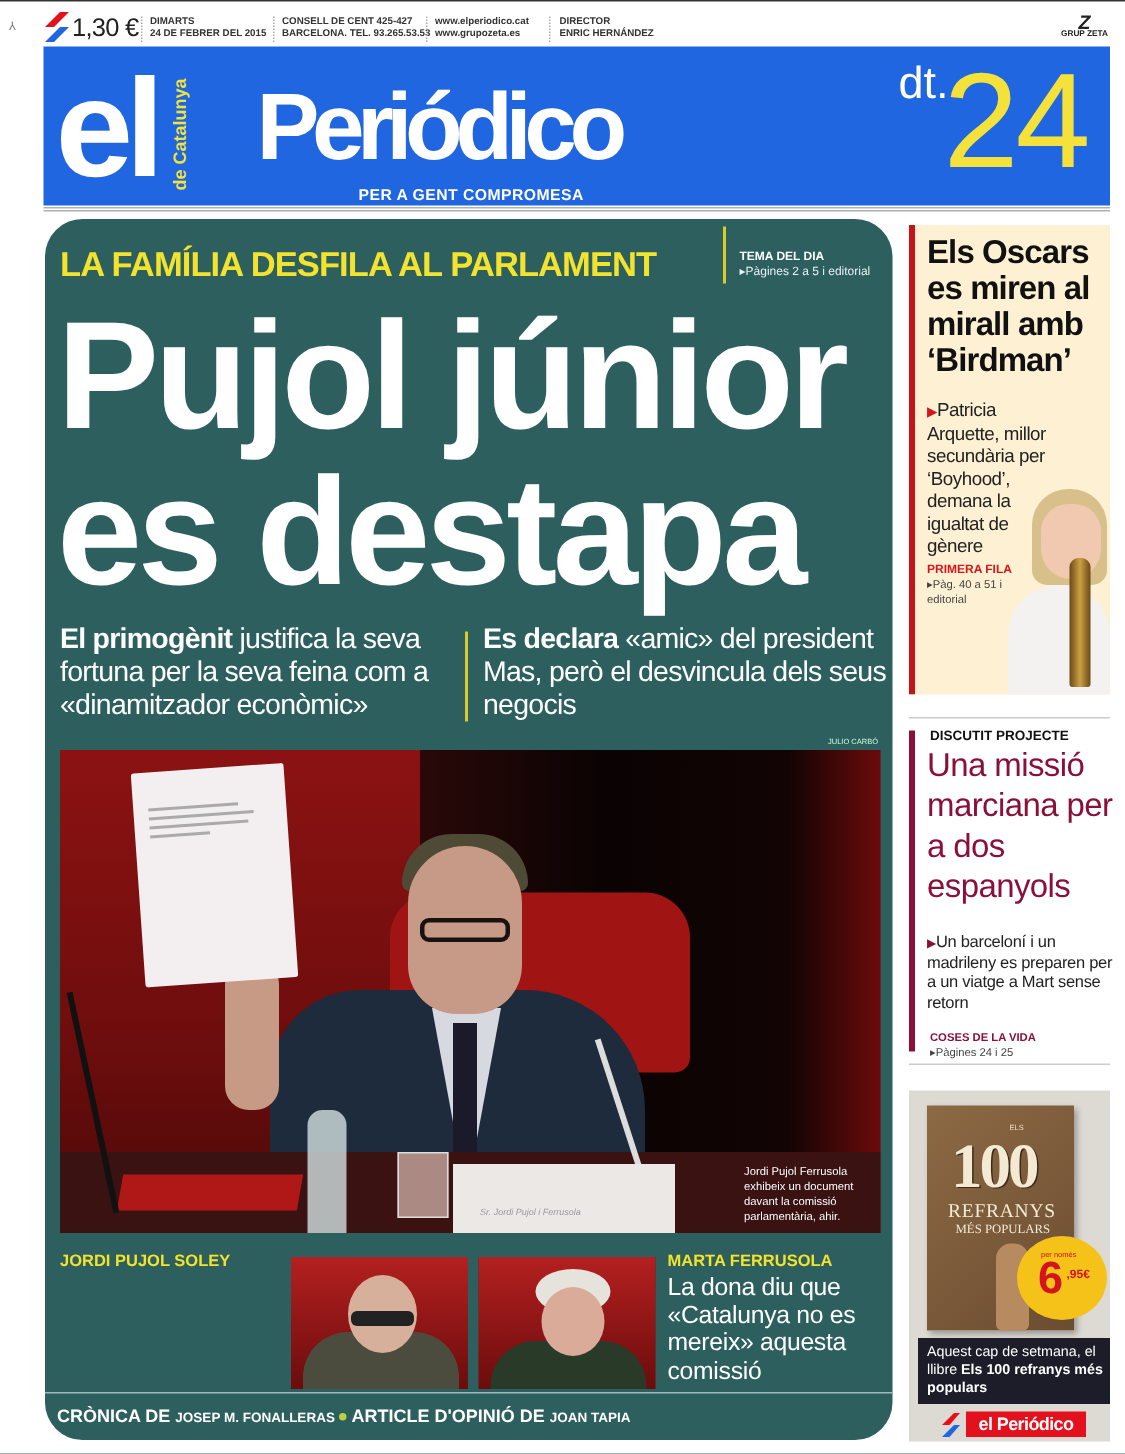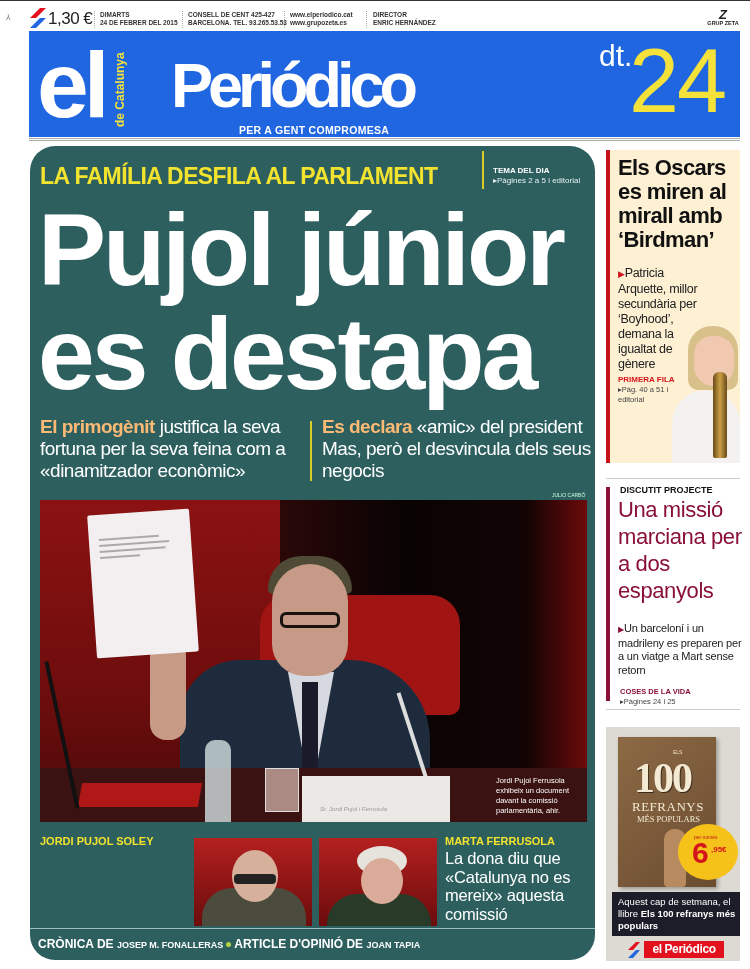--- a/index.html
+++ b/index.html
@@ -28,21 +28,21 @@
   .day { position: absolute; left: 600px; top: 0px; font-size: 90px; color: #f4e23b; font-weight: 100; line-height: 100px; letter-spacing: -2px; -webkit-text-stroke: 0; }
 
   
   .main { position: absolute; left: 30px; top: 146px; width: 565px; height: 814px; background: #2d5f5f; border-radius: 25px; }
   .kicker { position: absolute; left: 10px; top: 17px; font-size: 23px; font-weight: bold; color: #f2e32e; letter-spacing: -0.6px; }
   .tema-bar { position: absolute; left: 452px; top: 5px; width: 2px; height: 38px; background: #d9cb2a; }
   .tema-title { position: absolute; left: 463px; top: 20px; font-size: 8px; color: #fff; font-weight: bold; }
   .tema-pages { position: absolute; left: 463px; top: 30px; font-size: 8px; color: #e8f0f0; }
   .headline { position: absolute; left: 8px; top: 52px; width: 550px; font-size: 102px; line-height: 104px; color: #fff; font-weight: bold; letter-spacing: -3px; }
   .sub { position: absolute; top: 270px; font-size: 19px; line-height: 22px; color: #fff; letter-spacing: -0.5px; }
-  .sub b { color: #fdba74; }
+  .sub b { color: #ffffff; }
   .sub-divider { position: absolute; left: 280px; top: 275px; width: 2px; height: 60px; background: #d9cb2a; }
   .credit { position: absolute; left: 522px; top: 346px; font-size: 5px; color: #cfd; }
 
   
   .photo { position: absolute; left: 10px; top: 354px; width: 547px; height: 322px; overflow: hidden; background: #7a0f0f; }
   .photo .bg-dark { position: absolute; left: 240px; top: 0; width: 307px; height: 322px; background: linear-gradient(90deg, #2a0808 0%, #0a0303 40%, #120404 80%, #6c0a0a 100%); }
   .photo .curtain-l { position: absolute; left: 0; top: 0; width: 240px; height: 322px; background: linear-gradient(180deg, #8c1212 0%, #6e0d0d 60%, #4a0808 100%); }
   .photo .chair { position: absolute; left: 220px; top: 95px; width: 200px; height: 120px; background: #a01414; border-radius: 30px 30px 10px 10px; }
   .photo .doc { position: absolute; left: 52px; top: 12px; width: 102px; height: 143px; background: #f3eef0; transform: rotate(-4deg); border-radius: 2px; }
   .photo .doc i { position: absolute; left: 10px; height: 2px; background: #aaa; }

